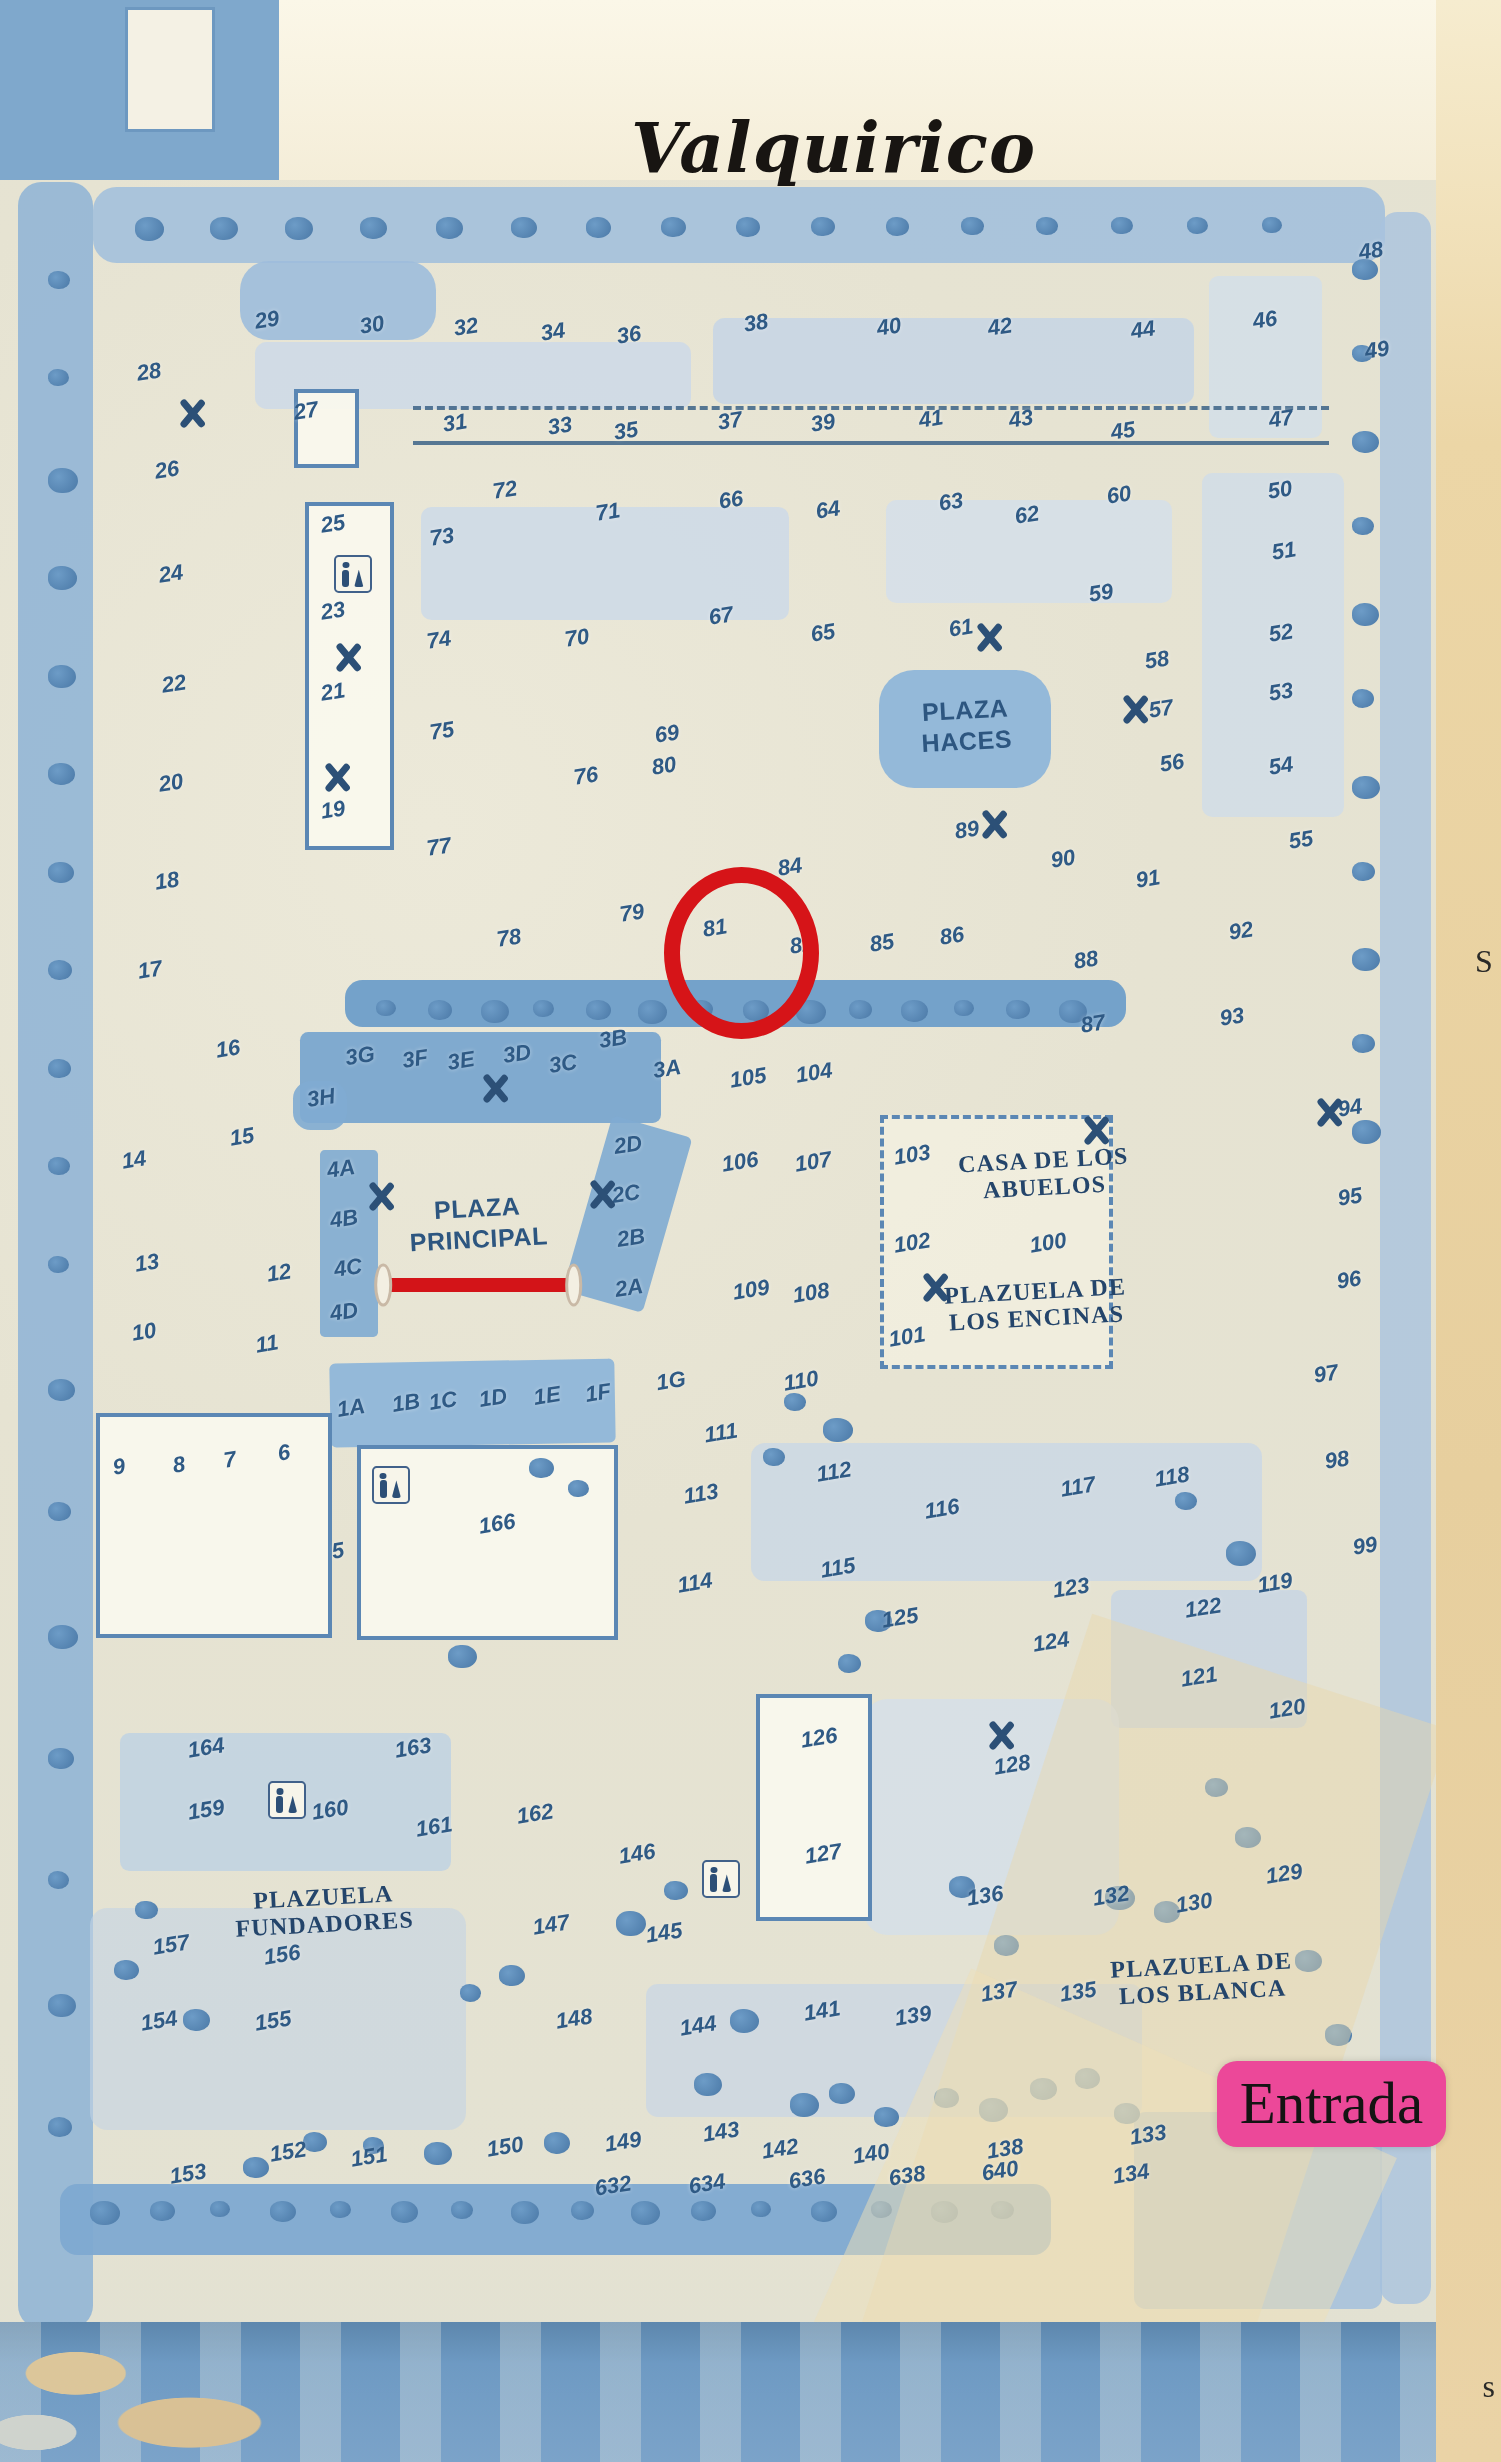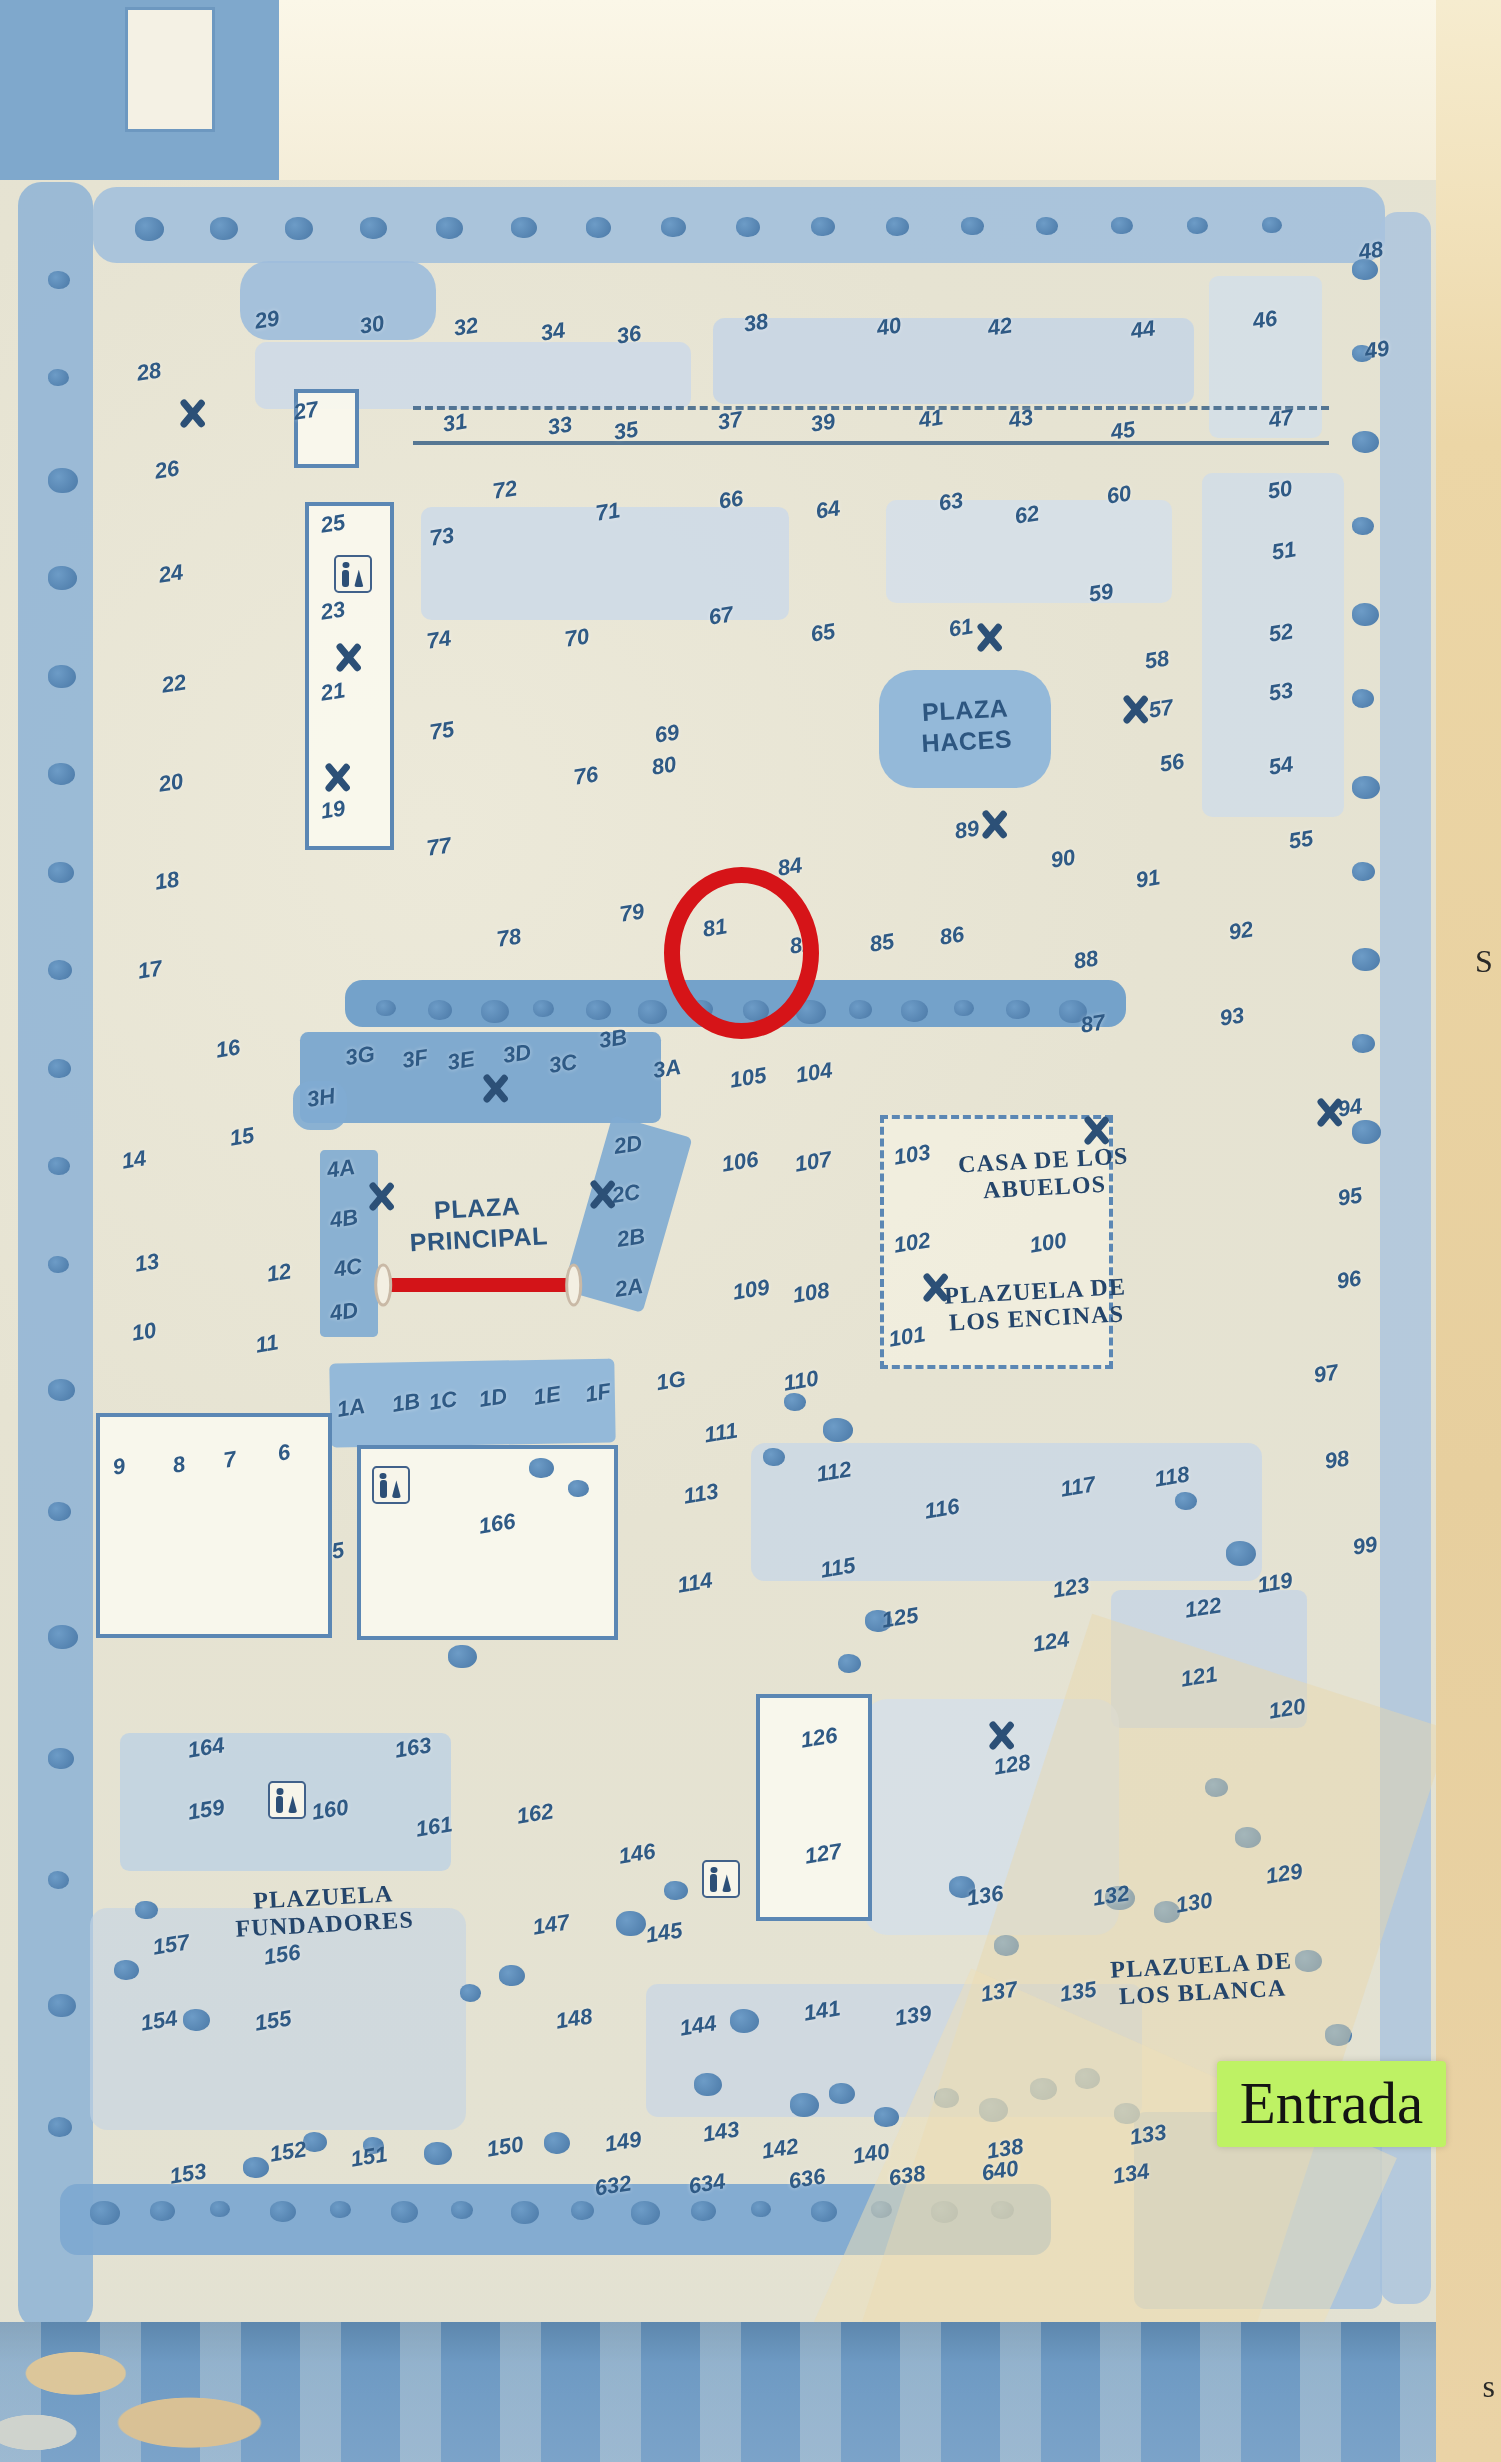--- a/index.html
+++ b/index.html
@@ -61,21 +61,21 @@
   .xmark::after{transform:translate(-50%,-50%) rotate(-40deg);}
   
   .casa-box{position:absolute;z-index:8;background:#a6a6a6;border-radius:15.3px;
       display:flex;align-items:center;justify-content:center;}
   .casa-box span{font:italic 800 52px "DejaVu Serif",serif;color:#0e0d0c;}
   .red-circle{position:absolute;z-index:8;border:16px solid #d61418;border-radius:50%;}
   .red-bar{position:absolute;z-index:8;height:14px;background:#d31418;}
   .red-bar i{position:absolute;top:50%;width:17.6px;height:43px;transform:translate(-50%,-50%);
       background:#f3efe2;border:3.5px solid #c9b9a6;border-radius:50%;box-sizing:border-box;}
   .red-bar i.l{left:0;} .red-bar i.r{left:100%;}
-  .white-box{position:absolute;z-index:9;background:#bef264;border-radius:4px;
+  .white-box{position:absolute;z-index:9;background:#ec4899;border-radius:20px;
       display:flex;align-items:center;justify-content:center;box-shadow:0 0 7px rgba(0,0,0,.15);}
   .white-box span{font:400 59px "Liberation Serif",serif;color:#141413;}
 </style>
 </head>
 <body>
 
 <div class="page abs" style="left:0;top:0;width:100%;height:100%;">
   <div class="top-strip"></div>
   <div class="corner-blue"></div>
   <div class="corner-bldg"></div>
@@ -235,20 +235,21 @@
   <div id="dashes">
       <div class="dashline" style="left: 27.5%; top: 16.5%; width: 61%;"></div>
       <div class="dashline solid" style="left: 27.5%; top: 17.9%; width: 61%;"></div>
     </div>
   <div class="diag"></div>
   <div class="diag2"></div>
   <div class="road"></div>
   <div class="corner-tan"></div>
   <div class="margin-right"></div>
 
+  <h1 class="title">Valquirico</h1>
 
   <div id="lots">
       <span class="lot" style="left: 17.8%; top: 13%;">29</span>
       <span class="lot" style="left: 24.8%; top: 13.2%;">30</span>
       <span class="lot" style="left: 31%; top: 13.3%;">32</span>
       <span class="lot" style="left: 36.8%; top: 13.5%;">34</span>
       <span class="lot" style="left: 41.9%; top: 13.6%;">36</span>
       <span class="lot" style="left: 50.3%; top: 13.1%;">38</span>
       <span class="lot" style="left: 59.2%; top: 13.3%;">40</span>
       <span class="lot" style="left: 66.6%; top: 13.3%;">42</span>

